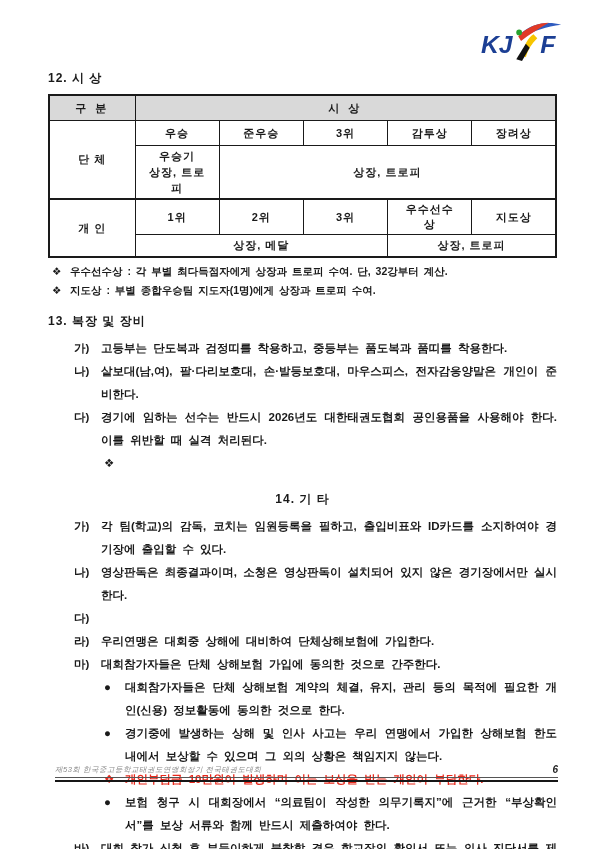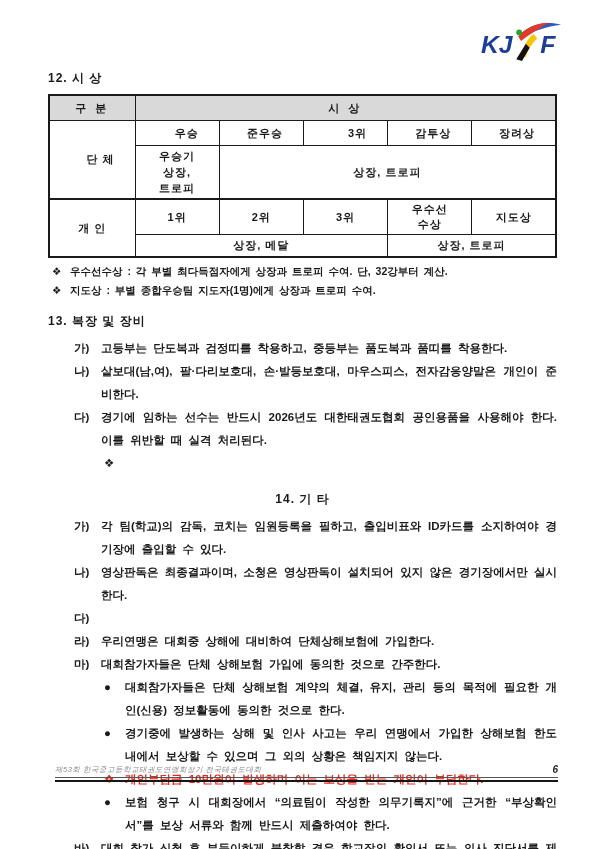--- a/index.html
+++ b/index.html
@@ -12,24 +12,24 @@
   .logo{position:absolute;top:18px;right:36px;width:84px;height:46px;}
   
   .content{position:absolute;top:70px;left:48px;width:509px;}
   .sec-heading{font-size:12px;margin:0 0 7px 0;letter-spacing:1px;}
   .sec-heading.gap13{margin-top:13px;}
   .sec-heading.gap14{margin-top:16px;text-align:center;}
   
   table.awards{width:100%;border-collapse:collapse;border:2px solid #1a1a1a;
     font-size:11px;table-layout:fixed;}
   table.awards td{border:1px solid #1a1a1a;text-align:center;vertical-align:middle;
-    padding:2px 20px;letter-spacing:1px;}
+    padding:2px 12px;letter-spacing:1px;}
   col.c0{width:86px;}
   tr.hdr td{background:#d9d9d9;height:20px;letter-spacing:3px;}
-  tr.r1 td{height:20px;text-align:right;}
+  tr.r1 td{height:20px;}
   tr.tall td{height:32px;line-height:16px;}
   tr.gdiv td{border-top:2px solid #1a1a1a;height:20px;margin-left:9px;}
   tr.last td{height:17px;}
   
   .tnotes{margin-top:4px;font-size:10.5px;line-height:19px;}
   .tnote{display:flex;padding-left:4px;}
   .tnote .mk{flex:0 0 18px;}
   .tnote .txt{flex:1;text-align:justify;word-spacing:2px;}
   
   .item{display:flex;padding-left:26px;font-size:11.5px;line-height:23px;}

